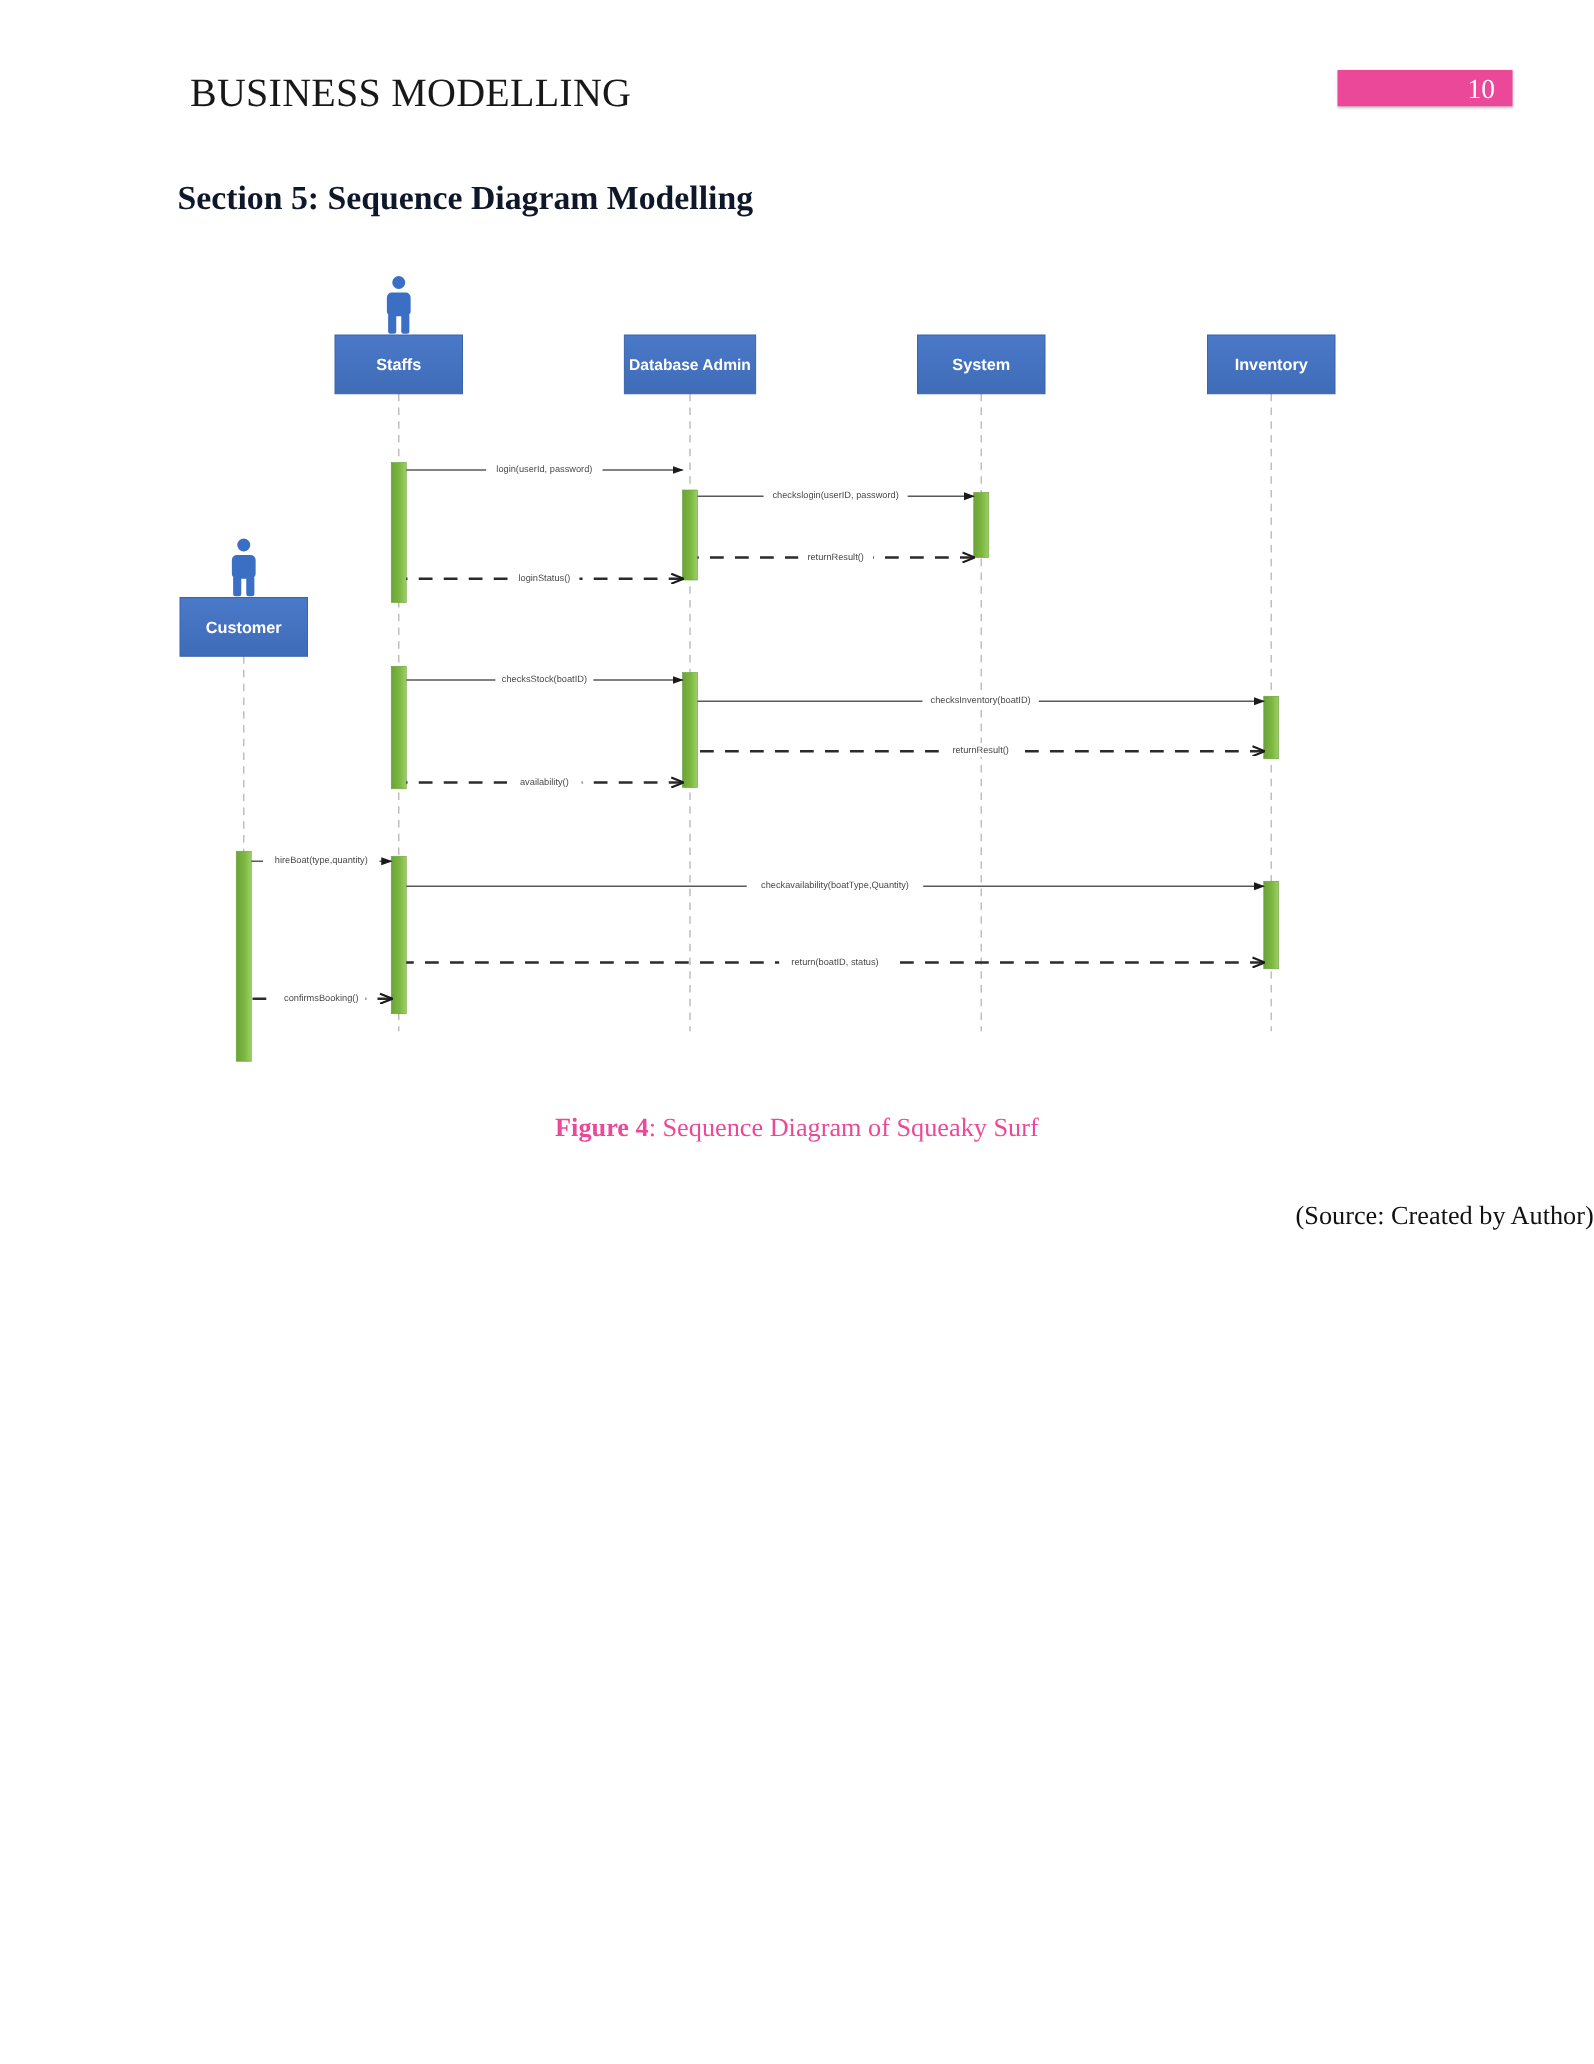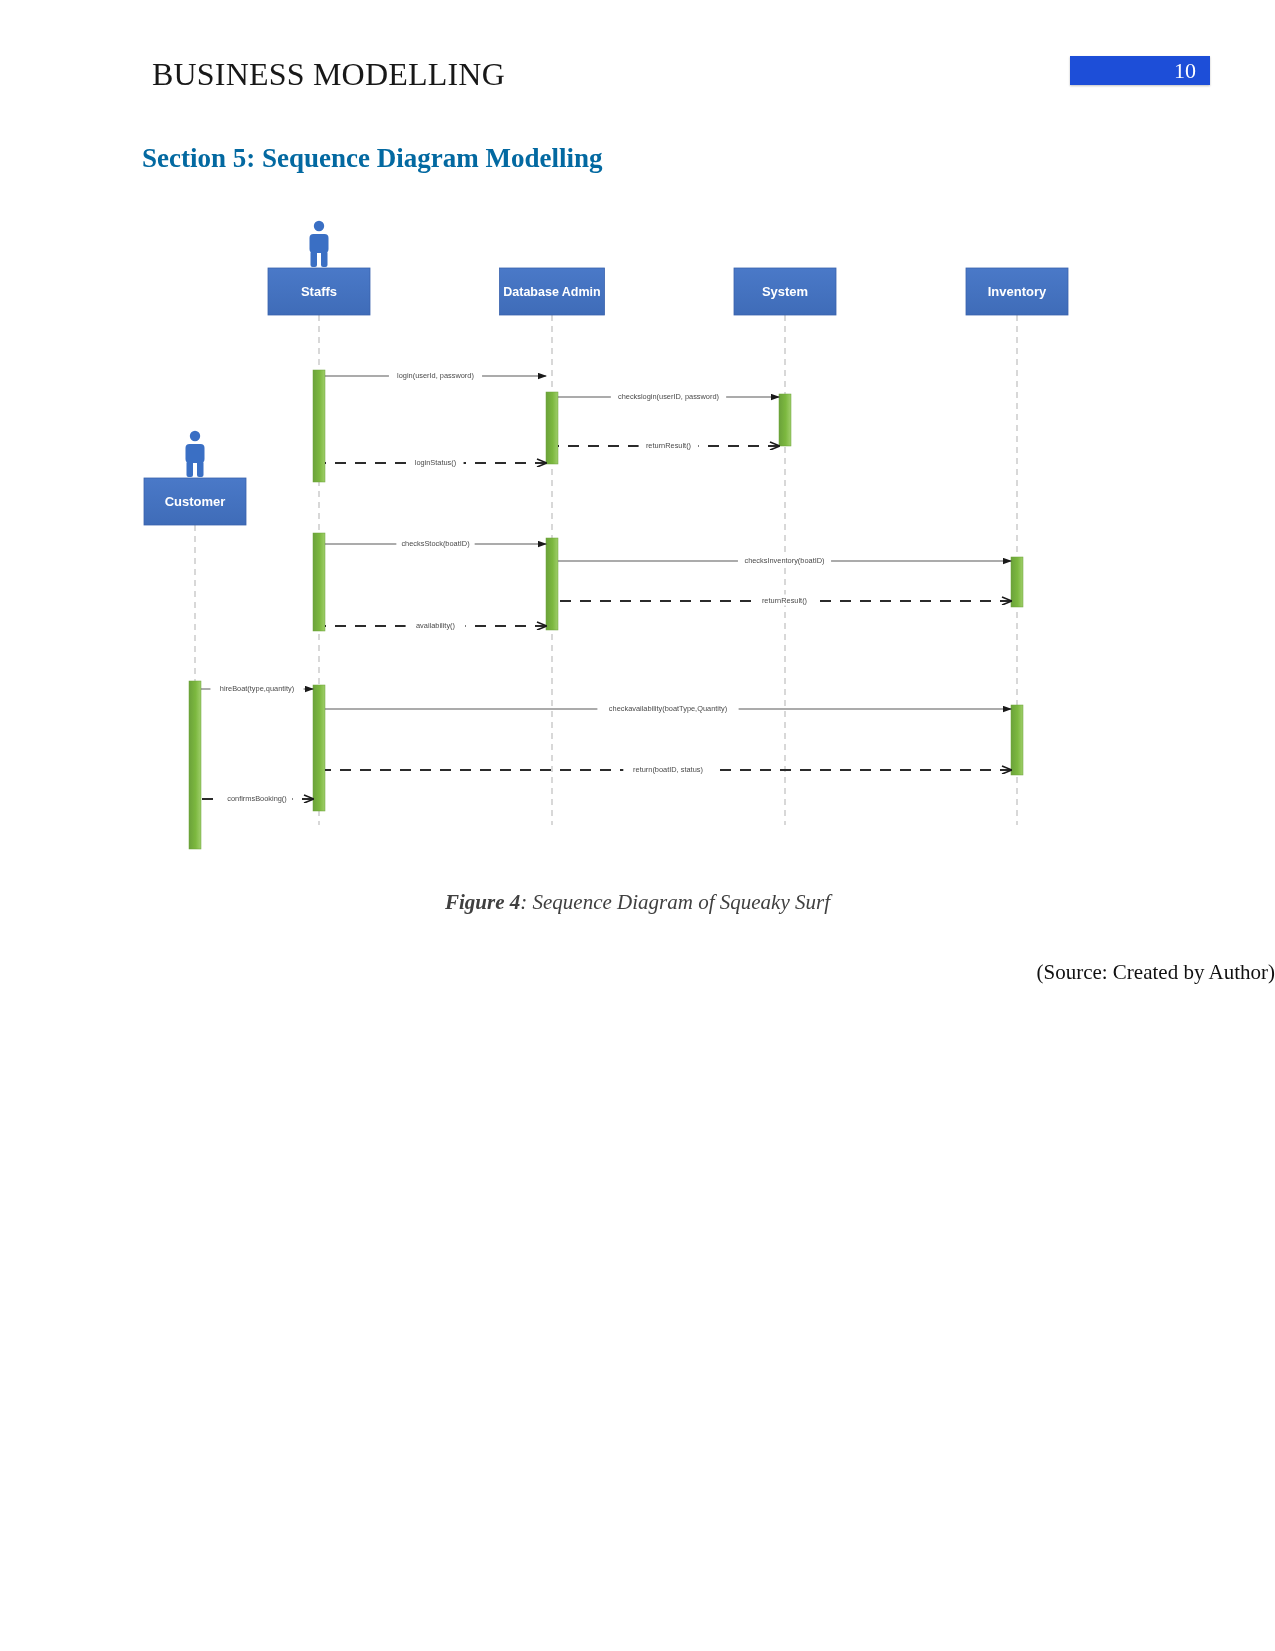--- a/index.html
+++ b/index.html
@@ -16,47 +16,46 @@
   .header-title {
     position:absolute; left:152px; top:56px;
     font-size:32px; color:#181818;
     font-family:"Liberation Serif", serif;
     letter-spacing:0.2px;
     white-space:nowrap;
   }
   .page-badge {
     position:absolute; left:1070px; top:56px;
     width:140px; height:29px;
-    background:#1d4ed8;
+    background:#ec4899;
     box-shadow:0 1px 2px rgba(0,0,0,.25);
   }
   .page-badge-num {
     position:absolute; right:14px; top:2px;
     font-size:22px; color:#ffffff;
     font-family:"Liberation Serif", serif;
   }
 
   
   .section-title {
     position:absolute; left:142px; top:143px;
-    font-size:27px; font-weight:bold; color:#0369a1;
+    font-size:27px; font-weight:bold; color:#0f172a;
     font-family:"Liberation Serif", serif;
     white-space:nowrap;
   }
 
   
   .diagram { position:absolute; left:0; top:200px; width:1275px; height:680px; }
   .diagram svg { display:block; }
 
   
   .caption {
     position:absolute; left:0; top:890px; width:1275px;
-    text-align:center; font-size:21px; color:#404040;
+    text-align:center; font-size:21px; color:#ec4899;
     font-family:"Liberation Serif", serif;
-    font-style:italic;
   }
   .caption b { font-weight:bold; }
   .source {
     position:absolute; left:0; top:960px; width:1275px;
     text-align:right; font-size:21px; color:#111;
     font-family:"Liberation Serif", serif;
   }
 </style>
 </head>
 <body>

